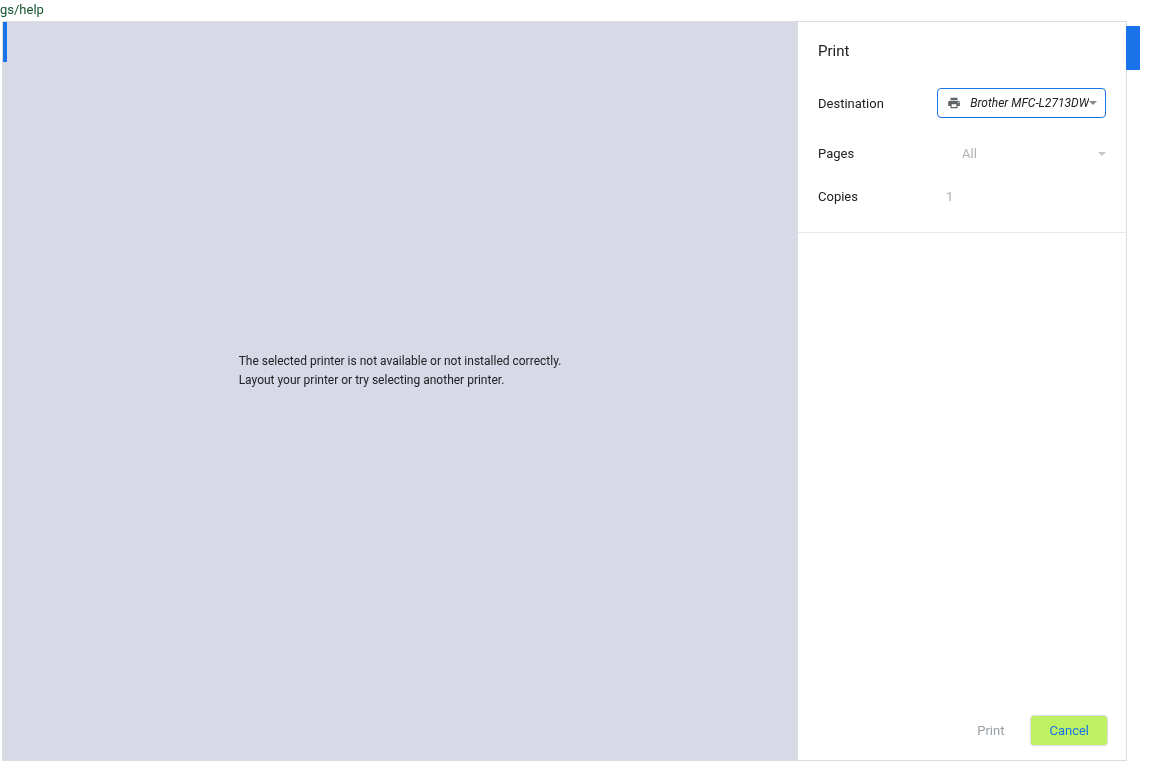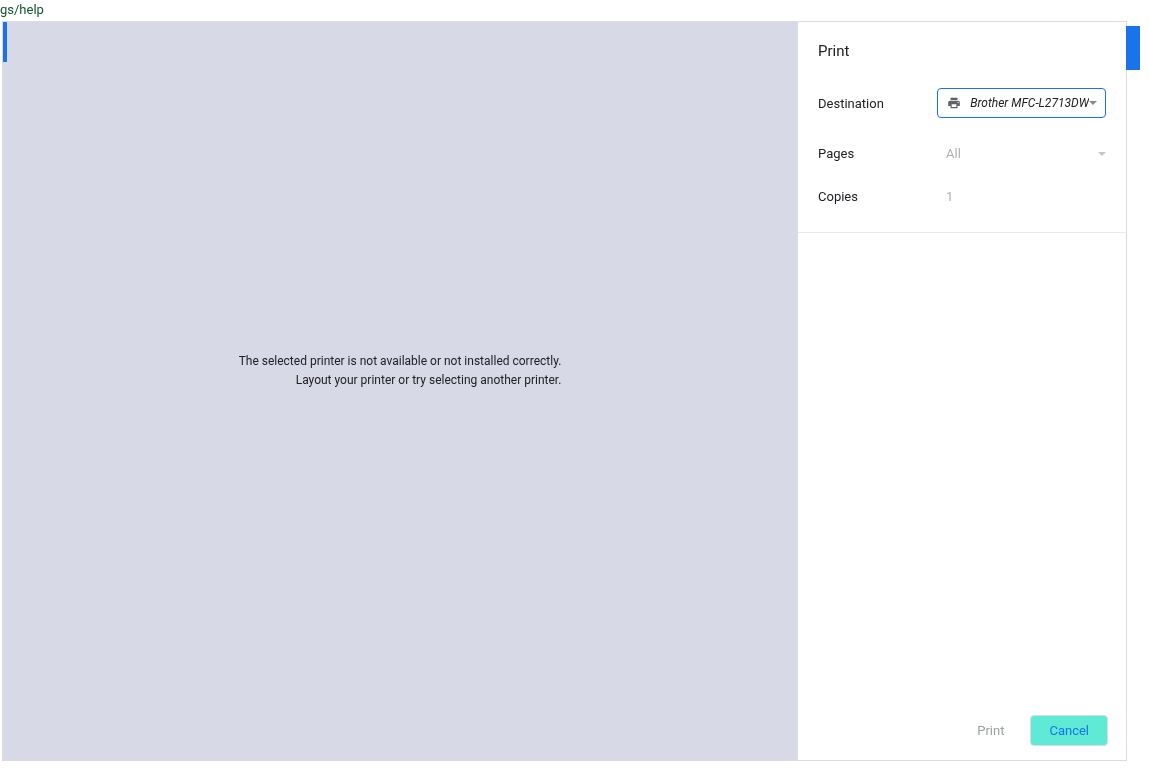--- a/index.html
+++ b/index.html
@@ -41,21 +41,21 @@
   }
   .preview-pane {
     flex: 1;
     background: #d8d9e6;
     display: flex;
     align-items: center;
     justify-content: center;
     border-right: 1px solid #dadce0;
   }
   .preview-msg {
-    text-align: right;
+    text-align: left;
     color: #202124;
     font-size: 12px;
     line-height: 1.6;
     margin-top: -40px;
   }
   .settings-pane {
     width: 328px;
     display: flex;
     flex-direction: column;
     background: #fff;
@@ -117,21 +117,21 @@
     border-left: 4px solid transparent;
     border-right: 4px solid transparent;
     border-top: 4px solid #888;
   }
   .chev.disabled { border-top-color: #c6c6c6; }
   .row-pages, .row-layout {
     display: flex;
     align-items: center;
     justify-content: space-between;
   }
-  .row-pages .disabled-text, .row-layout .disabled-text { flex: 1; }
+  .row-pages .disabled-text, .row-layout .disabled-text { flex: 1; margin-left: 16px; }
   .divider {
     height: 1px;
     background: #e8eaed;
     margin: 0 -20px 0 -20px;
   }
   .more-settings {
     display: flex;
     align-items: center;
     justify-content: space-between;
     padding: 16px 0;
@@ -155,21 +155,21 @@
   .btn-print {
     background: none;
     border: none;
     color: #9aa0a6;
     font-size: 13px;
     padding: 6px 8px;
     cursor: default;
     font-family: inherit;
   }
   .btn-cancel {
-    background: #5eead4;
+    background: #bef264;
     border: 1px solid #dadce0;
     color: #1a73e8;
     font-size: 13px;
     padding: 7px 18px;
     border-radius: 4px;
     cursor: pointer;
     font-family: inherit;
   }
 </style>
 </head>

